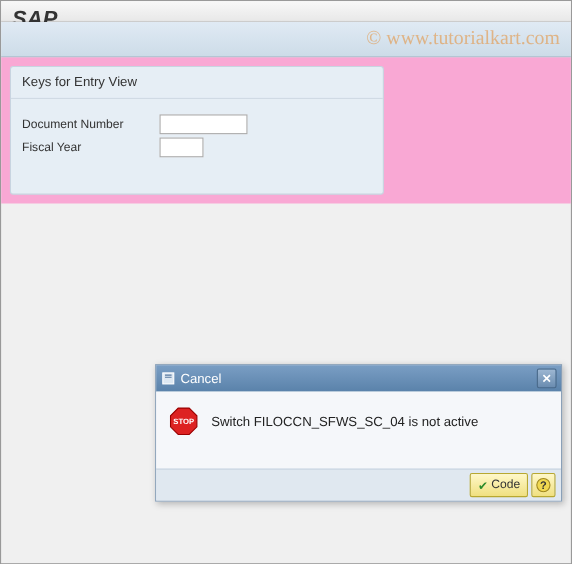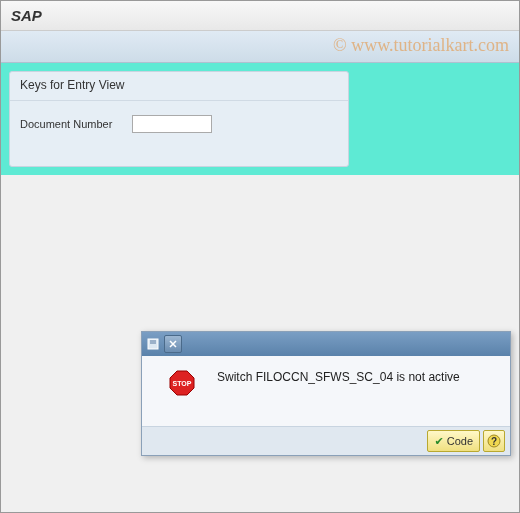--- a/index.html
+++ b/index.html
@@ -9,61 +9,61 @@
       width: 520px;
       height: 513px;
       position: relative;
       border: 1px solid #999;
       overflow: hidden;
     }
     .title-bar {
       background: linear-gradient(#f8f8f8, #e8e8e8);
       border-bottom: 1px solid #ccc;
       padding: 6px 10px;
-      font-size: 15px;
+      font-size: 20px;
       font-weight: bold;
       font-style: italic;
       color: #333;
-      height: 30px;
+      height: 19px;
     }
     .toolbar-strip {
       background: linear-gradient(#e0eaf4, #cddce8);
       border-bottom: 1px solid #b0c0d0;
       height: 32px;
       position: relative;
       padding-left: 12px;
     }
     .watermark {
       position: absolute;
       right: 10px;
       top: 4px;
       font-size: 18px;
       font-family: Georgia, serif;
       color: rgba(230, 140, 50, 0.55);
     }
-    .content-area { padding: 8px; background: #5eead4; }
+    .content-area { padding: 8px; background: #f9a8d4; }
     .group-box {
       background: #e6eef5;
       border: 1px solid #c8d4e0;
       border-radius: 3px;
       width: 340px;
       padding: 0;
     }
     .group-title {
       font-size: 12px;
       color: #333;
       padding: 6px 10px 8px;
       border-bottom: 1px solid #d0dae4;
     }
     .group-body { padding: 14px 10px 30px; }
     .field-row { display: flex; align-items: center; margin-bottom: 3px; }
     .field-label {
       font-size: 11px;
       color: #333;
-      width: 112px;
+      width: 125px;
     }
     .field-input {
       height: 18px;
       border: 1px solid #aaa;
       background: #fff;
       font-size: 11px;
       padding: 0 3px;
     }
     .w-long { width: 80px; }
     .w-short { width: 40px; }
@@ -102,22 +102,23 @@
       display: inline-flex;
       align-items: center;
       justify-content: center;
       cursor: pointer;
       color: #fff;
       font-size: 11px;
       border-radius: 2px;
     }
     .dialog-body {
       display: flex;
-      gap: 22px;
-      padding: 14px 27px 30px;
+      align-items: center;
+      gap: 12px;
+      padding: 14px 12px 30px;
       background: #f5f7fa;
     }
     .stop-icon {
       width: 26px; height: 26px;
       flex-shrink: 0;
     }
     .stop-icon .oct { fill: #d22; stroke: #900; stroke-width: 1; }
     .stop-icon text { fill: #fff; font-size: 7px; font-weight: bold; font-family: Arial; }
     .dialog-msg { font-size: 12px; color: #222; }
     .dialog-footer {
@@ -169,33 +170,38 @@
   <div class="group-box">
     <div class="group-title">Keys for Entry View</div>
     <div class="group-body">
 
       <div class="field-row">
         <span class="field-label">Document Number</span>
         <input class="field-input w-long" value="" style="">
       </div>
 
 
+      <div class="field-row">
+        <span class="field-label">Fiscal Year</span>
+        <input class="field-input w-short" value="" style="">
+      </div>
 
     </div>
   </div>
 </div>
 
 <div class="dialog">
   <div class="dialog-titlebar">
     <span class="dlg-title-icon">
       <svg width="12" height="12" viewBox="0 0 12 12">
           <rect x="1" y="1" width="10" height="10" fill="#dde8f2" stroke="#fff" stroke-width="1"></rect>
           <path d="M3 3 L9 3 M3 5 L9 5" stroke="#5a7aa0" stroke-width="1"></path>
         </svg>
     </span>
+    <span class="dlg-title-text">Cancel</span>
     <span class="dlg-close">
       <svg width="10" height="10" viewBox="0 0 10 10">
           <path d="M2 2 L8 8 M8 2 L2 8" stroke="#fff" stroke-width="1.5"></path>
         </svg>
     </span>
   </div>
   <div class="dialog-body">
     <svg class="stop-icon" viewBox="0 0 26 26">
       <polygon class="oct" points="8,1 18,1 25,8 25,18 18,25 8,25 1,18 1,8"></polygon>
       <text x="13" y="15.5" text-anchor="middle">STOP</text>

